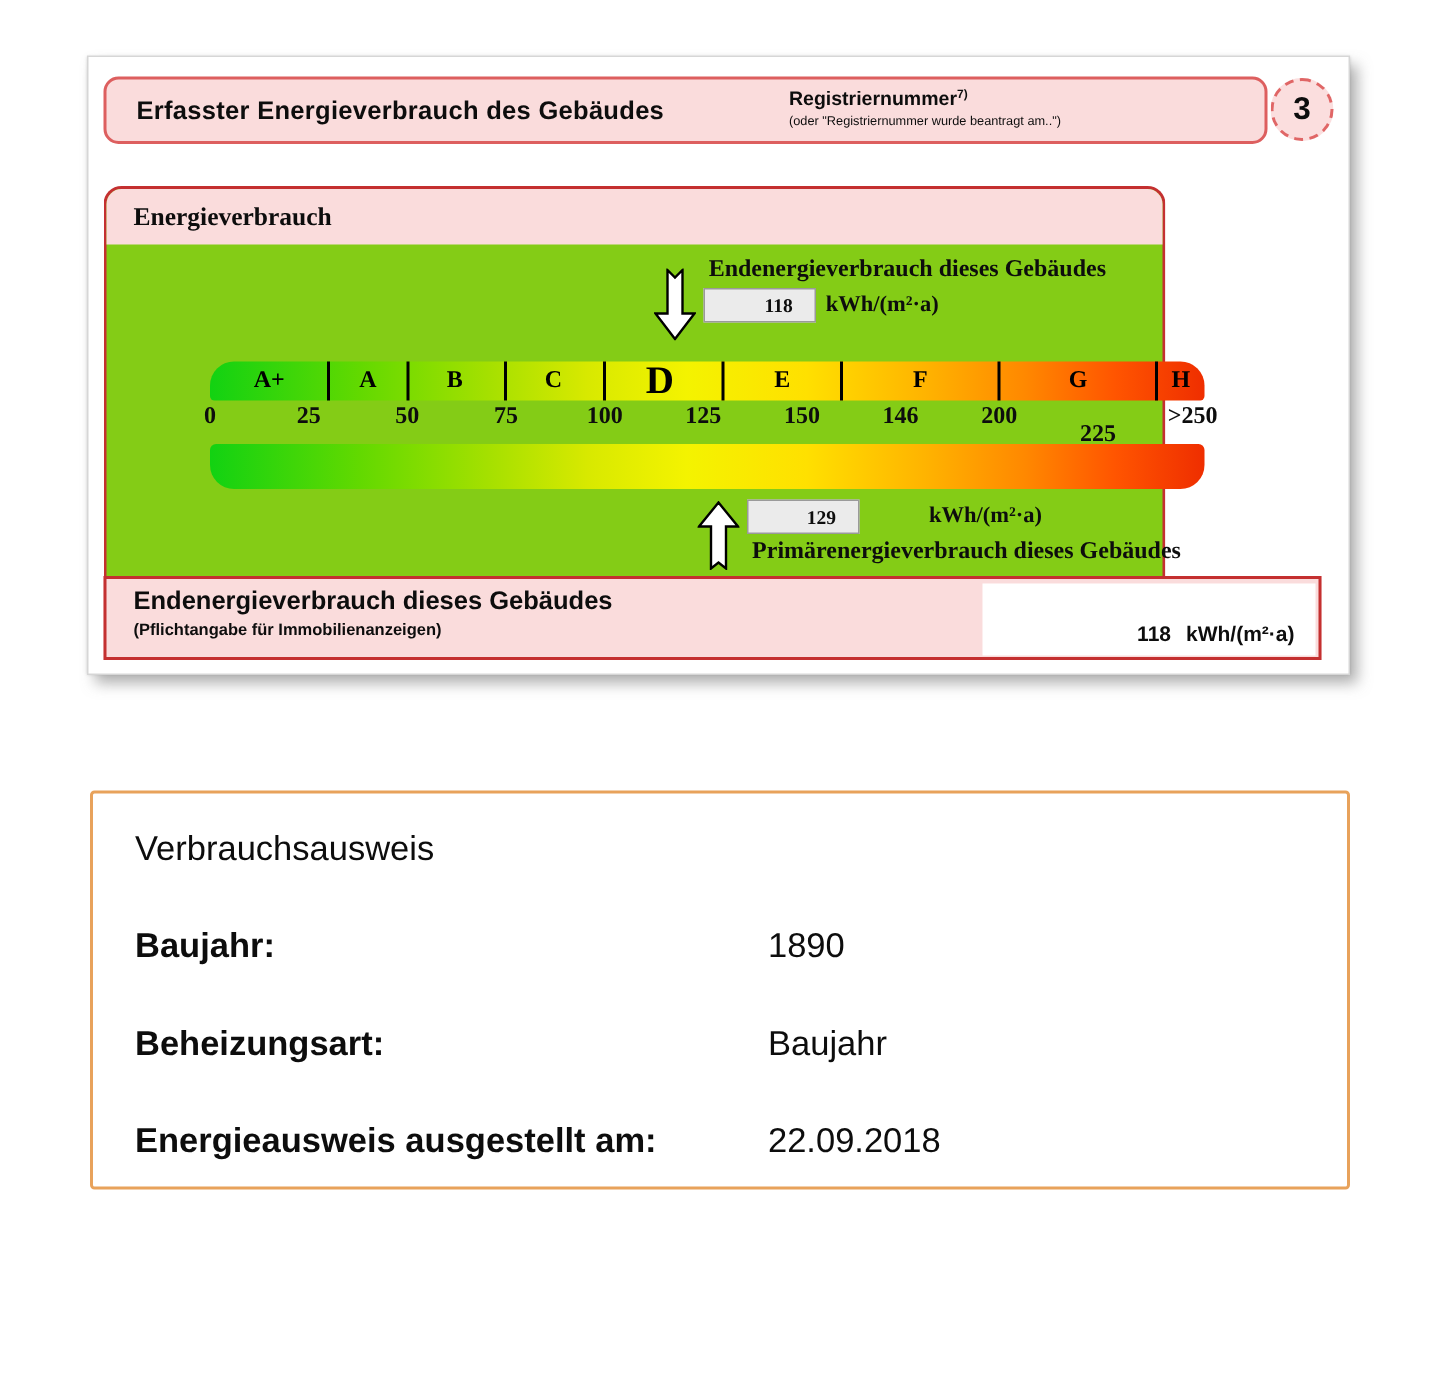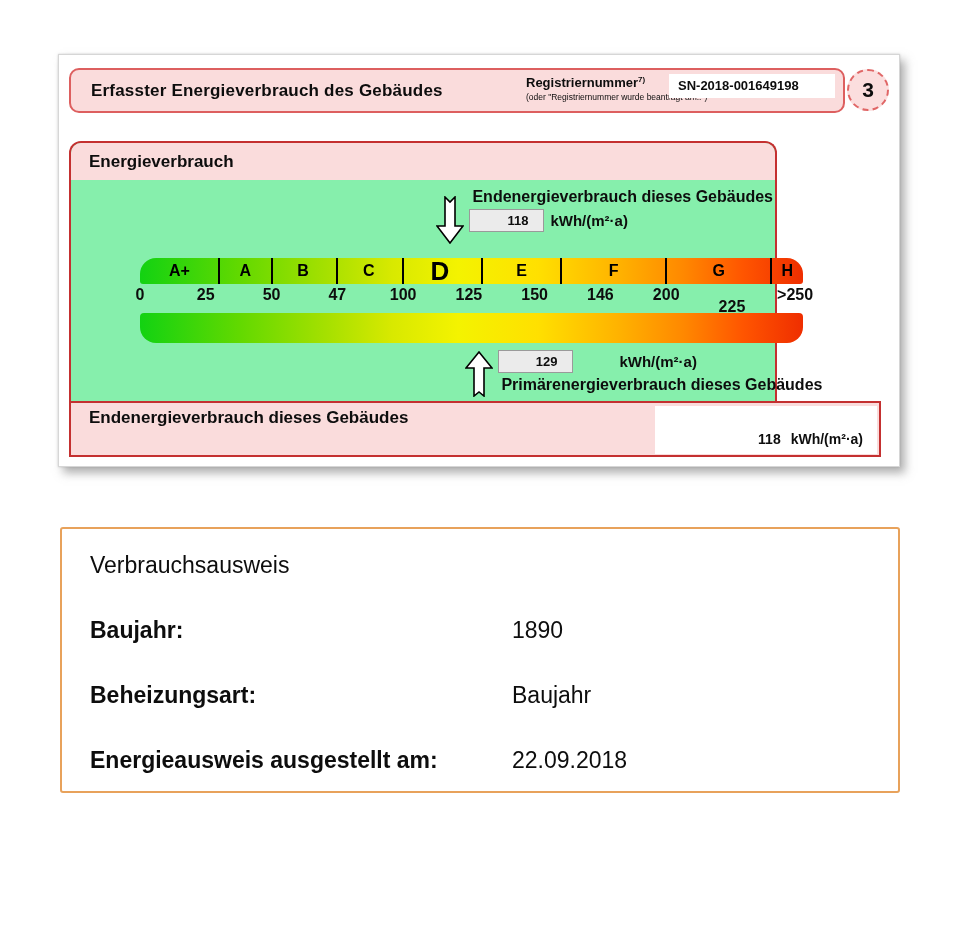--- a/index.html
+++ b/index.html
@@ -3,21 +3,21 @@
 <meta charset="utf-8">
 <style>
   * { margin:0; padding:0; box-sizing:border-box; }
   html,body { background:#ffffff; }
   body {
     width:960px; height:926px; position:relative; overflow:hidden;
     font-family:"Liberation Sans","DejaVu Sans",sans-serif; color:#0d0d0d;
   }
   
   .card {
-    position:absolute; left:58px; top:54px; width:842px; height:413px;
+    position:absolute; left:58px; top:37px; width:842px; height:413px;
     background:#fff; border:1px solid #d6d6d6;
     box-shadow:5px 6px 9px rgba(110,110,110,.55), 0 0 2px rgba(150,150,150,.4);
     padding-left:12px;
   }
   .header-bar {
     position:absolute; left:10px; top:13px; width:776px; height:45px;
     background:#fadcdc; border:2px solid #dd5f5f; border-radius:10px;
   }
   .header-title {
     position:absolute; left:20px; top:0; height:41px; line-height:41px;
@@ -34,21 +34,22 @@
   }
   .page-circle {
     position:absolute; left:788px; top:14px; width:42px; height:42px;
     border-radius:50%; border:2px dashed #e06666; background:#fbdede;
     display:flex; align-items:center; justify-content:center;
     font-size:21px; font-weight:bold;
   }
   .main-box {
     position:absolute; left:10px; top:86px; width:708px; height:260px;
     border:2px solid #c43030; border-bottom:none; border-radius:12px 12px 0 0;
-    background:#86efac;
+    background:#84cc16;
+    font-family:Liberation Serif, serif;
   }
   .title-strip {
     height:37px; background:#fadcdc; border-radius:10px 10px 0 0;
   }
   .title-strip span {
     display:inline-block; margin-left:18px; line-height:37px;
     font-size:17px; font-weight:bold;
   }
   .scale-area { position:absolute; inset:0; }
   .class-band {
@@ -115,23 +116,20 @@
 </head>
 <body>
 
 <div class="card">
 
   <div class="header-bar">
     <div class="header-title">Erfasster Energieverbrauch des Gebäudes</div>
     <div class="reg-block">
       <div class="reg-label"><span>Registriernummer</span><sup>7)</sup></div>
       <div class="reg-sub">(oder "Registriernummer wurde beantragt am..")</div>
-    </div>
-    <div class="reg-value-box">
-      <span>SN-2018-001649198</span>
     </div>
   </div>
 
   <div class="page-circle">
     <span>3</span>
   </div>
 
   <div class="main-box">
     <div class="title-strip">
       <span>Energieverbrauch</span>
@@ -165,21 +163,21 @@
           <span class="divider" style="left: 262.095px;"></span>
           <span class="divider" style="left: 341.024px;"></span>
           <span class="divider" style="left: 419.952px;"></span>
           <span class="divider" style="left: 525.19px;"></span>
           <span class="divider" style="left: 630.429px;"></span>
         </div>
       <div class="tick-row">
           <span class="tick" style="left: 0px;">0</span>
           <span class="tick" style="left: 65.7738px;">25</span>
           <span class="tick" style="left: 131.548px;">50</span>
-          <span class="tick" style="left: 197.321px;">47</span>
+          <span class="tick" style="left: 197.321px;">75</span>
           <span class="tick" style="left: 263.095px;">100</span>
           <span class="tick" style="left: 328.869px;">125</span>
           <span class="tick" style="left: 394.643px; text-align: center;">150</span>
           <span class="tick" style="left: 460.417px;">146</span>
           <span class="tick" style="left: 526.19px;">200</span>
           <span class="tick" style="left: 591.964px; margin-top: 12px;">225</span>
           <span class="tick" style="left: 655.107px;">&gt;250</span>
         </div>
       <div class="grad-band"></div>
 
@@ -192,20 +190,21 @@
           <span class="m-unit">kWh/(m²·a)</span>
         </div>
         <div class="m-label">Primärenergieverbrauch dieses Gebäudes</div>
       </div>
 
     </div>
   </div>
 
   <div class="footer-strip">
     <div class="f-label">Endenergieverbrauch dieses Gebäudes</div>
+    <div class="f-sub">(Pflichtangabe für Immobilienanzeigen)</div>
     <div class="f-value-box">
       <span>118</span>
       <span>kWh/(m²·a)</span>
     </div>
   </div>
 
 </div>
 
 <div class="details-box">
   <div class="d-row">

